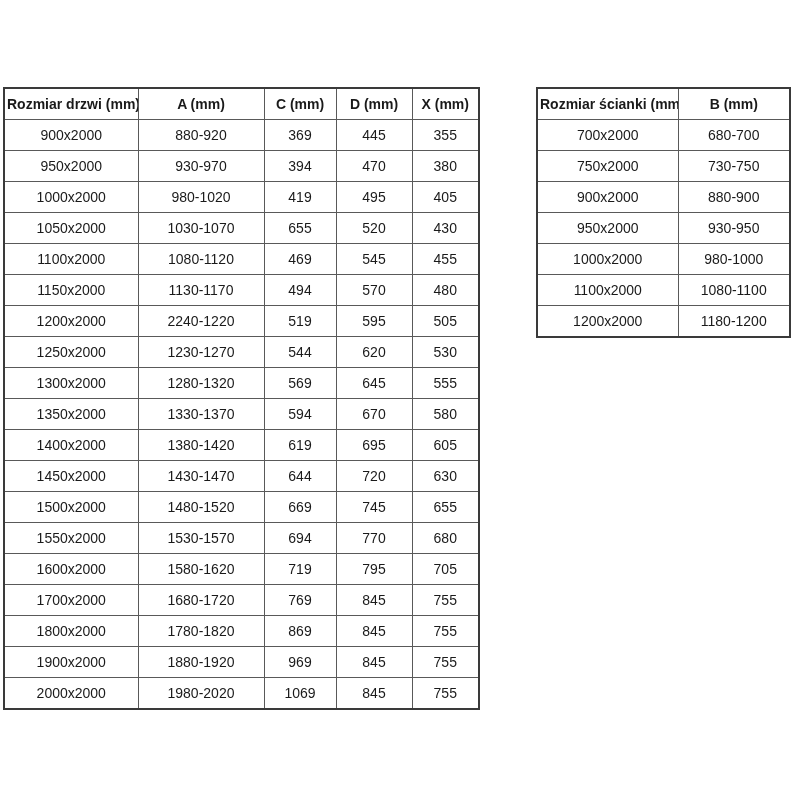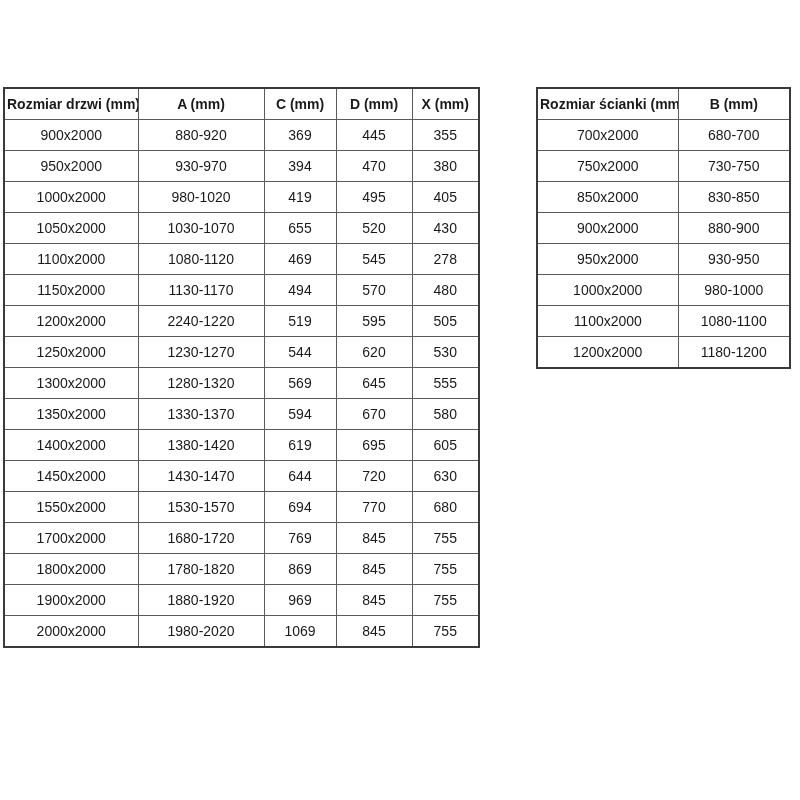--- a/index.html
+++ b/index.html
@@ -100,21 +100,21 @@
           <td>1030-1070</td>
           <td>655</td>
           <td>520</td>
           <td>430</td>
         </tr>
         <tr>
           <td>1100x2000</td>
           <td>1080-1120</td>
           <td>469</td>
           <td>545</td>
-          <td>278</td>
+          <td>455</td>
         </tr>
         <tr>
           <td>1150x2000</td>
           <td>1130-1170</td>
           <td>494</td>
           <td>570</td>
           <td>480</td>
         </tr>
         <tr>
           <td>1200x2000</td>
@@ -152,25 +152,39 @@
           <td>605</td>
         </tr>
         <tr>
           <td>1450x2000</td>
           <td>1430-1470</td>
           <td>644</td>
           <td>720</td>
           <td>630</td>
         </tr>
         <tr>
+          <td>1500x2000</td>
+          <td>1480-1520</td>
+          <td>669</td>
+          <td>745</td>
+          <td>655</td>
+        </tr>
+        <tr>
           <td>1550x2000</td>
           <td>1530-1570</td>
           <td>694</td>
           <td>770</td>
           <td>680</td>
+        </tr>
+        <tr>
+          <td>1600x2000</td>
+          <td>1580-1620</td>
+          <td>719</td>
+          <td>795</td>
+          <td>705</td>
         </tr>
         <tr>
           <td>1700x2000</td>
           <td>1680-1720</td>
           <td>769</td>
           <td>845</td>
           <td>755</td>
         </tr>
         <tr>
           <td>1800x2000</td>
@@ -210,24 +224,20 @@
     <tbody>
         <tr>
           <td>700x2000</td>
           <td>680-700</td>
         </tr>
         <tr>
           <td>750x2000</td>
           <td>730-750</td>
         </tr>
         <tr>
-          <td>850x2000</td>
-          <td>830-850</td>
-        </tr>
-        <tr>
           <td>900x2000</td>
           <td>880-900</td>
         </tr>
         <tr>
           <td>950x2000</td>
           <td>930-950</td>
         </tr>
         <tr>
           <td>1000x2000</td>
           <td>980-1000</td>

